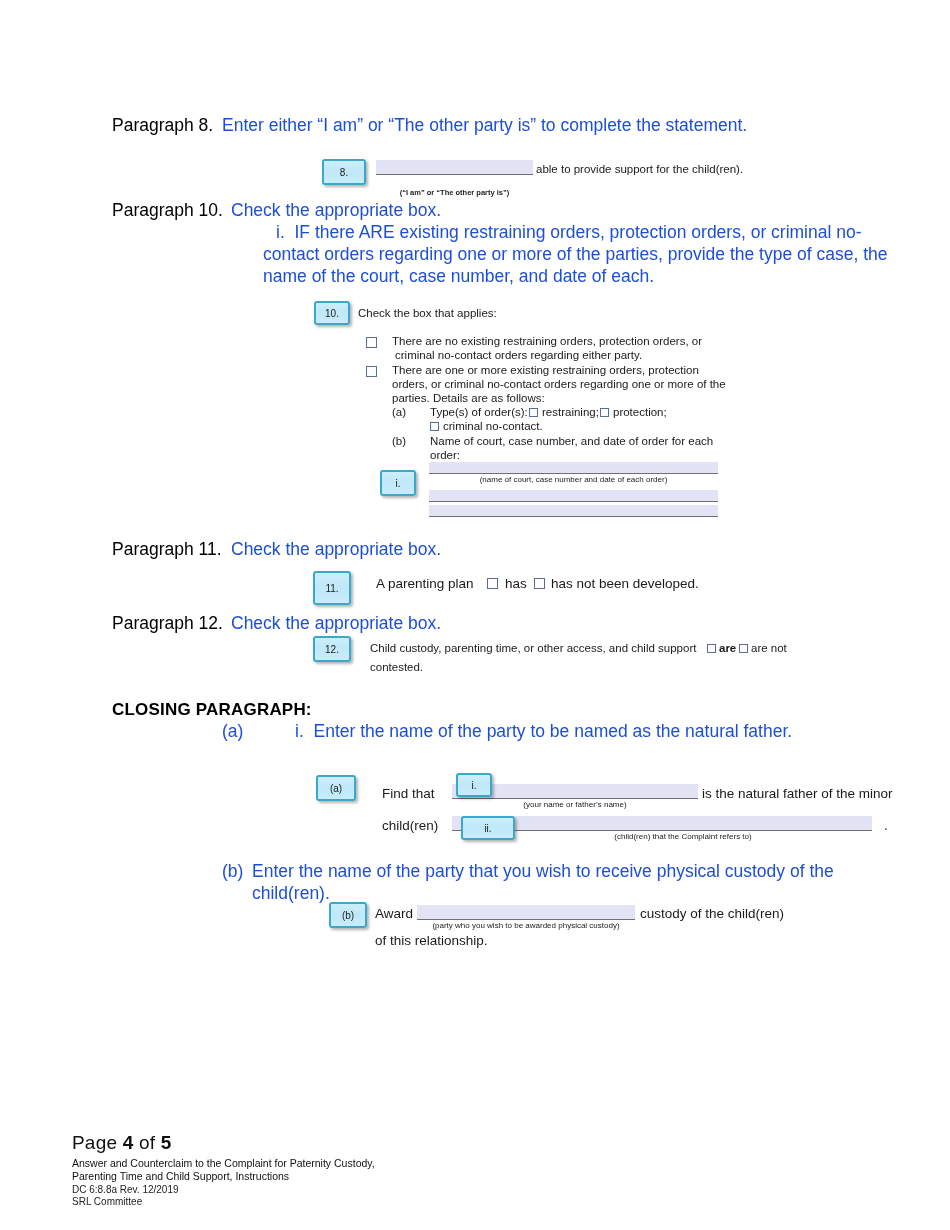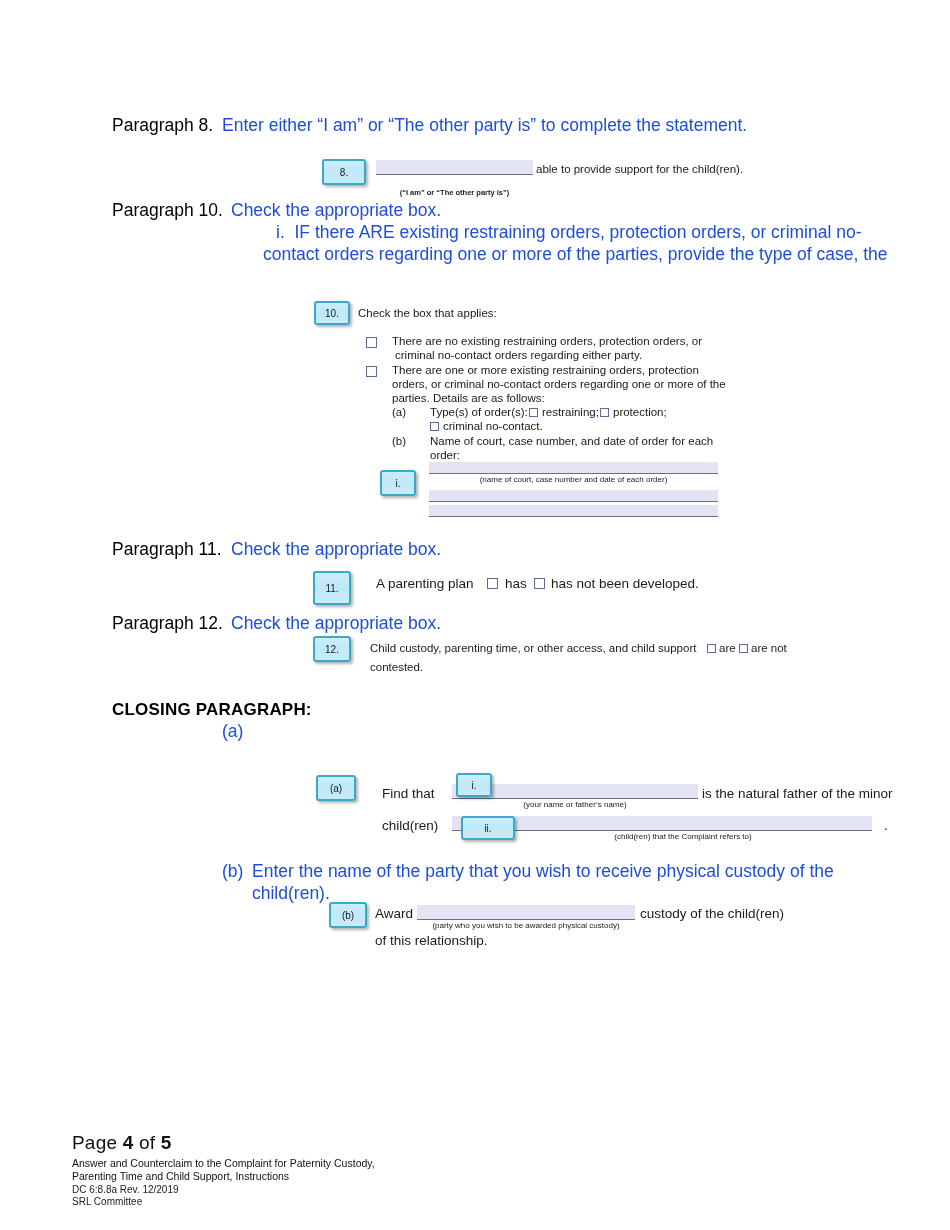--- a/index.html
+++ b/index.html
@@ -113,20 +113,21 @@
 
   <div class="chip" style="left:322px; top:159px; width:44px; height:26px;">8.</div>
   <div class="field" style="left:376px; top:160px; width:157px; height:15px;"></div>
   <div class="caption" style="left:376px; top:176px; width:157px;">(“I am” or “The other party is”)</div>
   <div class="form-text" style="left:536px; top:162px;">able to provide support for the child(ren).</div>
 
   <div class="instr-label" style="left:112px; top:200px;">Paragraph 10.</div>
   <div class="instr" style="left:231px; top:200px;">Check the appropriate box.</div>
   <div class="instr" style="left:248px; top:222px;margin-left:28px;">i.  IF there ARE existing restraining orders, protection orders, or criminal no-</div>
   <div class="instr" style="left:263px; top:244px;">contact orders regarding one or more of the parties, provide the type of case, the</div>
+  <div class="instr" style="left:263px; top:266px;">name of the court, case number, and date of each.</div>
 
   <div class="chip" style="left:314px; top:301px; width:36px; height:24px;">10.</div>
   <div class="form-text" style="left:358px; top:306px;">Check the box that applies:</div>
 
   <div class="cbox" style="left:366px; top:337px; width:11px; height:11px;"></div>
   <div class="form-text" style="left:392px; top:334px;">There are no existing restraining orders, protection orders, or</div>
   <div class="form-text" style="left:395px; top:348px;">criminal no-contact orders regarding either party.</div>
 
   <div class="cbox" style="left:366px; top:366px; width:11px; height:11px;"></div>
   <div class="form-text" style="left:392px; top:363px;">There are one or more existing restraining orders, protection</div>
@@ -161,28 +162,29 @@
   <div class="form-text-lg" style="left:505px; top:575px;">has</div>
   <div class="cbox" style="left:534px; top:578px; width:11px; height:11px;"></div>
   <div class="form-text-lg" style="left:551px; top:575px;">has not been developed.</div>
 
   <div class="instr-label" style="left:112px; top:613px;">Paragraph 12.</div>
   <div class="instr" style="left:231px; top:613px;">Check the appropriate box.</div>
 
   <div class="chip" style="left:313px; top:636px; width:38px; height:26px;">12.</div>
   <div class="form-text" style="left:370px; top:641px;">Child custody, parenting time, or other access, and child support</div>
   <div class="cbox-sm" style="left:707px; top:644px; width:9px; height:9px;"></div>
-  <div class="form-text" style="left:719px; top:641px;">are</div>
+  <div class="form-text" style="left:719px; top:641px;font-weight:bold;">are</div>
   <div class="cbox-sm" style="left:739px; top:644px; width:9px; height:9px;"></div>
   <div class="form-text" style="left:751px; top:641px;">are not</div>
   <div class="form-text" style="left:370px; top:660px;">contested.</div>
 
   <div class="bold-head" style="left:112px; top:700px;">CLOSING PARAGRAPH:</div>
 
   <div class="instr" style="left:222px; top:721px;">(a)</div>
+  <div class="instr" style="left:295px; top:721px;">i.  Enter the name of the party to be named as the natural father.</div>
 
   <div class="chip" style="left:316px; top:775px; width:40px; height:26px;">(a)</div>
   <div class="form-text-lg" style="left:382px; top:785px;">Find that</div>
   <div class="field" style="left:452px; top:784px; width:246px; height:15px;"></div>
   <div class="chip" style="left:456px; top:773px; width:36px; height:24px;">i.</div>
   <div class="caption-reg" style="left:452px; top:800px; width:246px;">(your name or father’s name)</div>
   <div class="form-text-lg" style="left:702px; top:785px;">is the natural father of the minor</div>
 
   <div class="form-text-lg" style="left:382px; top:817px;">child(ren)</div>
   <div class="field" style="left:452px; top:816px; width:420px; height:15px;"></div>

